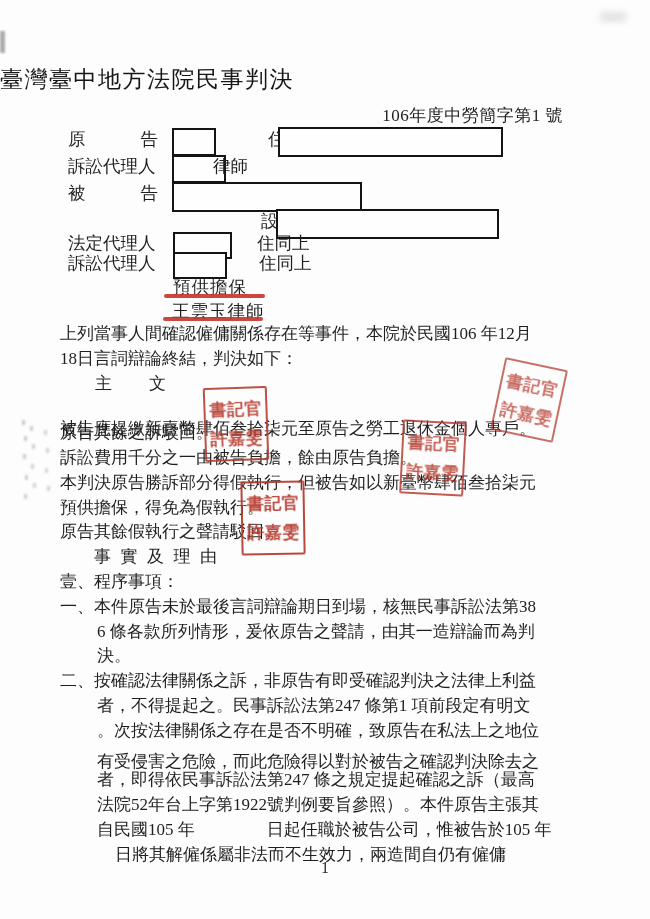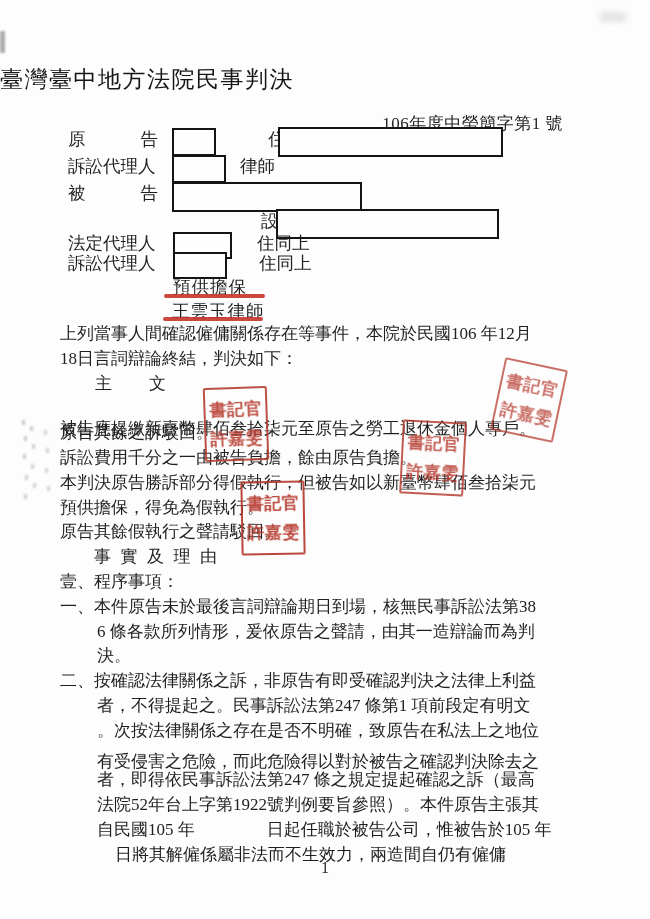--- a/index.html
+++ b/index.html
@@ -8,21 +8,21 @@
     background:#fdfdfd;overflow:hidden;
     font-family:"Liberation Serif","DejaVu Serif",serif;
     color:#1f1f1f;
   }
   .abs{position:absolute;white-space:nowrap;}
   .t{font-size:17.5px;line-height:1.15;}
   .title{
     left:0;right:0;top:64px;
     font-size:23px;letter-spacing:1.5px;color:#161616;
   }
-  .caseno{right:87px;top:104px;font-size:17px;letter-spacing:.5px;margin-top:8px;}
+  .caseno{right:87px;top:104px;font-size:17px;letter-spacing:.5px;}
   .label5{display:inline-block;width:90px;}
   .spread2{display:inline-block;width:90px;text-align:justify;text-align-last:justify;}
   .redact{position:absolute;border:2px solid #141414;background:#fefefe;}
   .ul-red{position:absolute;height:4px;background:#c8382e;border-radius:2px;opacity:.92;}
   .bline{position:absolute;font-size:17px;line-height:1.2;white-space:nowrap;}
   .l0{left:60px;}
   .l1{left:97px;}
   .l2{left:115px;}
   .hm{left:95px;letter-spacing:37px;}
   .hs{left:94px;letter-spacing:9.5px;}
@@ -67,21 +67,21 @@
   <div class="abs title">臺灣臺中地方法院民事判決</div>
   <div class="abs caseno">106年度中勞簡字第1 號</div>
 
   <span class="abs t spread2" style="left:68px;top:129px">原告</span>
   <div class="redact" style="left:172px;top:128px;width:40px;height:24px"></div>
   <span class="abs t" style="left:268px;top:129px">住</span>
   <div class="redact" style="left:278px;top:127px;width:221px;height:26px"></div>
 
   <span class="abs t label5" style="left:68px;top:156px">訴訟代理人</span>
   <div class="redact" style="left:172px;top:155px;width:50px;height:24px"></div>
-  <span class="abs t" style="left:240px;top:156px">律師</span>
+  <span class="abs t" style="left:213px;top:156px">律師</span>
 
   <span class="abs t spread2" style="left:68px;top:183px">被告</span>
   <div class="redact" style="left:172px;top:182px;width:186px;height:26px"></div>
 
   <span class="abs t" style="left:261px;top:211px">設</span>
   <div class="redact" style="left:276px;top:209px;width:219px;height:26px"></div>
 
   <span class="abs t label5" style="left:68px;top:233px">法定代理人</span>
   <div class="redact" style="left:173px;top:232px;width:55px;height:23px"></div>
   <span class="abs t" style="left:257px;top:233px">住同上</span>

